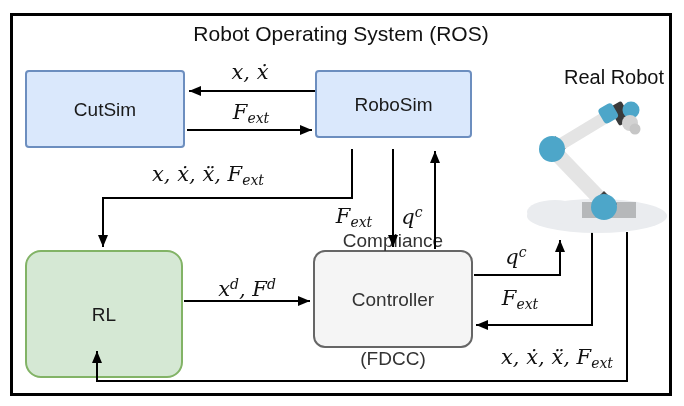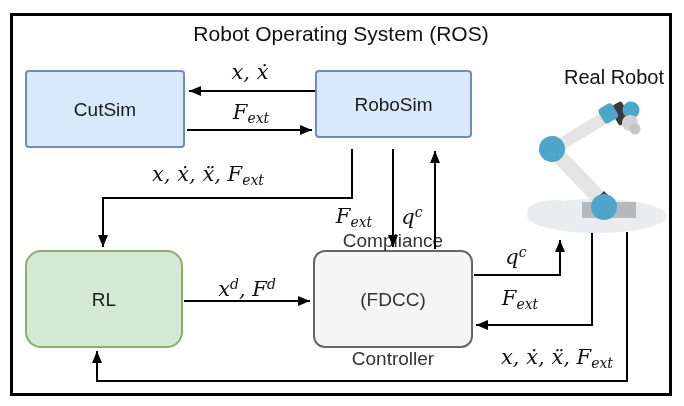--- a/index.html
+++ b/index.html
@@ -10,21 +10,21 @@
   .title{position:absolute;left:10px;top:22px;width:662px;text-align:center;
          font-size:21px;color:#111;}
   .block{position:absolute;display:flex;flex-direction:column;align-items:center;
          justify-content:center;box-sizing:border-box;text-align:center;
          font-size:19px;color:#1a1a1a;line-height:25px;}
   .blk-blue{background:#dae8fc;border:2px solid #6c8ebf;border-radius:4px;}
   .blk-green{background:#d5e8d4;border:2px solid #82b366;border-radius:16px;}
   .blk-gray{background:#f5f5f5;border:2px solid #666666;border-radius:12px;color:#333;}
   #cutsim{left:25px;top:70px;width:160px;height:78px;}
   #robosim{left:315px;top:70px;width:157px;height:68px;}
-  #rlblock{left:25px;top:250px;width:158px;height:98px;}
+  #rlblock{left:25px;top:250px;width:158px;height:128px;}
   #ccblock{left:313px;top:250px;width:160px;height:98px;gap:34px;}
   .realrobot-label{position:absolute;left:530px;top:66px;width:134px;
          text-align:right;font-size:20px;color:#111;}
   .mlabel{position:absolute;transform:translate(-50%,-50%);white-space:nowrap;
           font-family:"DejaVu Serif",serif;font-style:italic;font-size:21px;
           color:#111;text-align:right;}
   .mlabel sub{font-size:14px;font-style:italic;vertical-align:-4px;letter-spacing:0;}
   .mlabel sup{font-size:14px;font-style:italic;vertical-align:7px;}
   svg.overlay{position:absolute;left:0;top:0;width:684px;height:406px;}
   .edge{fill:none;stroke:#000;stroke-width:2px;}
@@ -41,22 +41,22 @@
     <span>CutSim</span>
   </div>
   <div class="block blk-blue" id="robosim">
     <span>RoboSim</span>
   </div>
   <div class="block blk-green" id="rlblock">
     <span>RL</span>
   </div>
   <div class="block blk-gray" id="ccblock">
     <span>Compliance</span>
+    <span>Controller</span>
     <span>(FDCC)</span>
-    <span>Controller</span>
   </div>
 
   <div class="realrobot-label">Real Robot</div>
 
   <svg class="overlay" viewBox="0 0 684 406" xmlns="http://www.w3.org/2000/svg">
     <defs>
       <marker id="ah" viewBox="0 0 14 12" refX="13" refY="6" markerWidth="14" markerHeight="12" orient="auto" markerUnits="userSpaceOnUse">
         <path d="M1,1 L13,6 L1,11 Z" fill="#000"></path>
       </marker>
     </defs>

